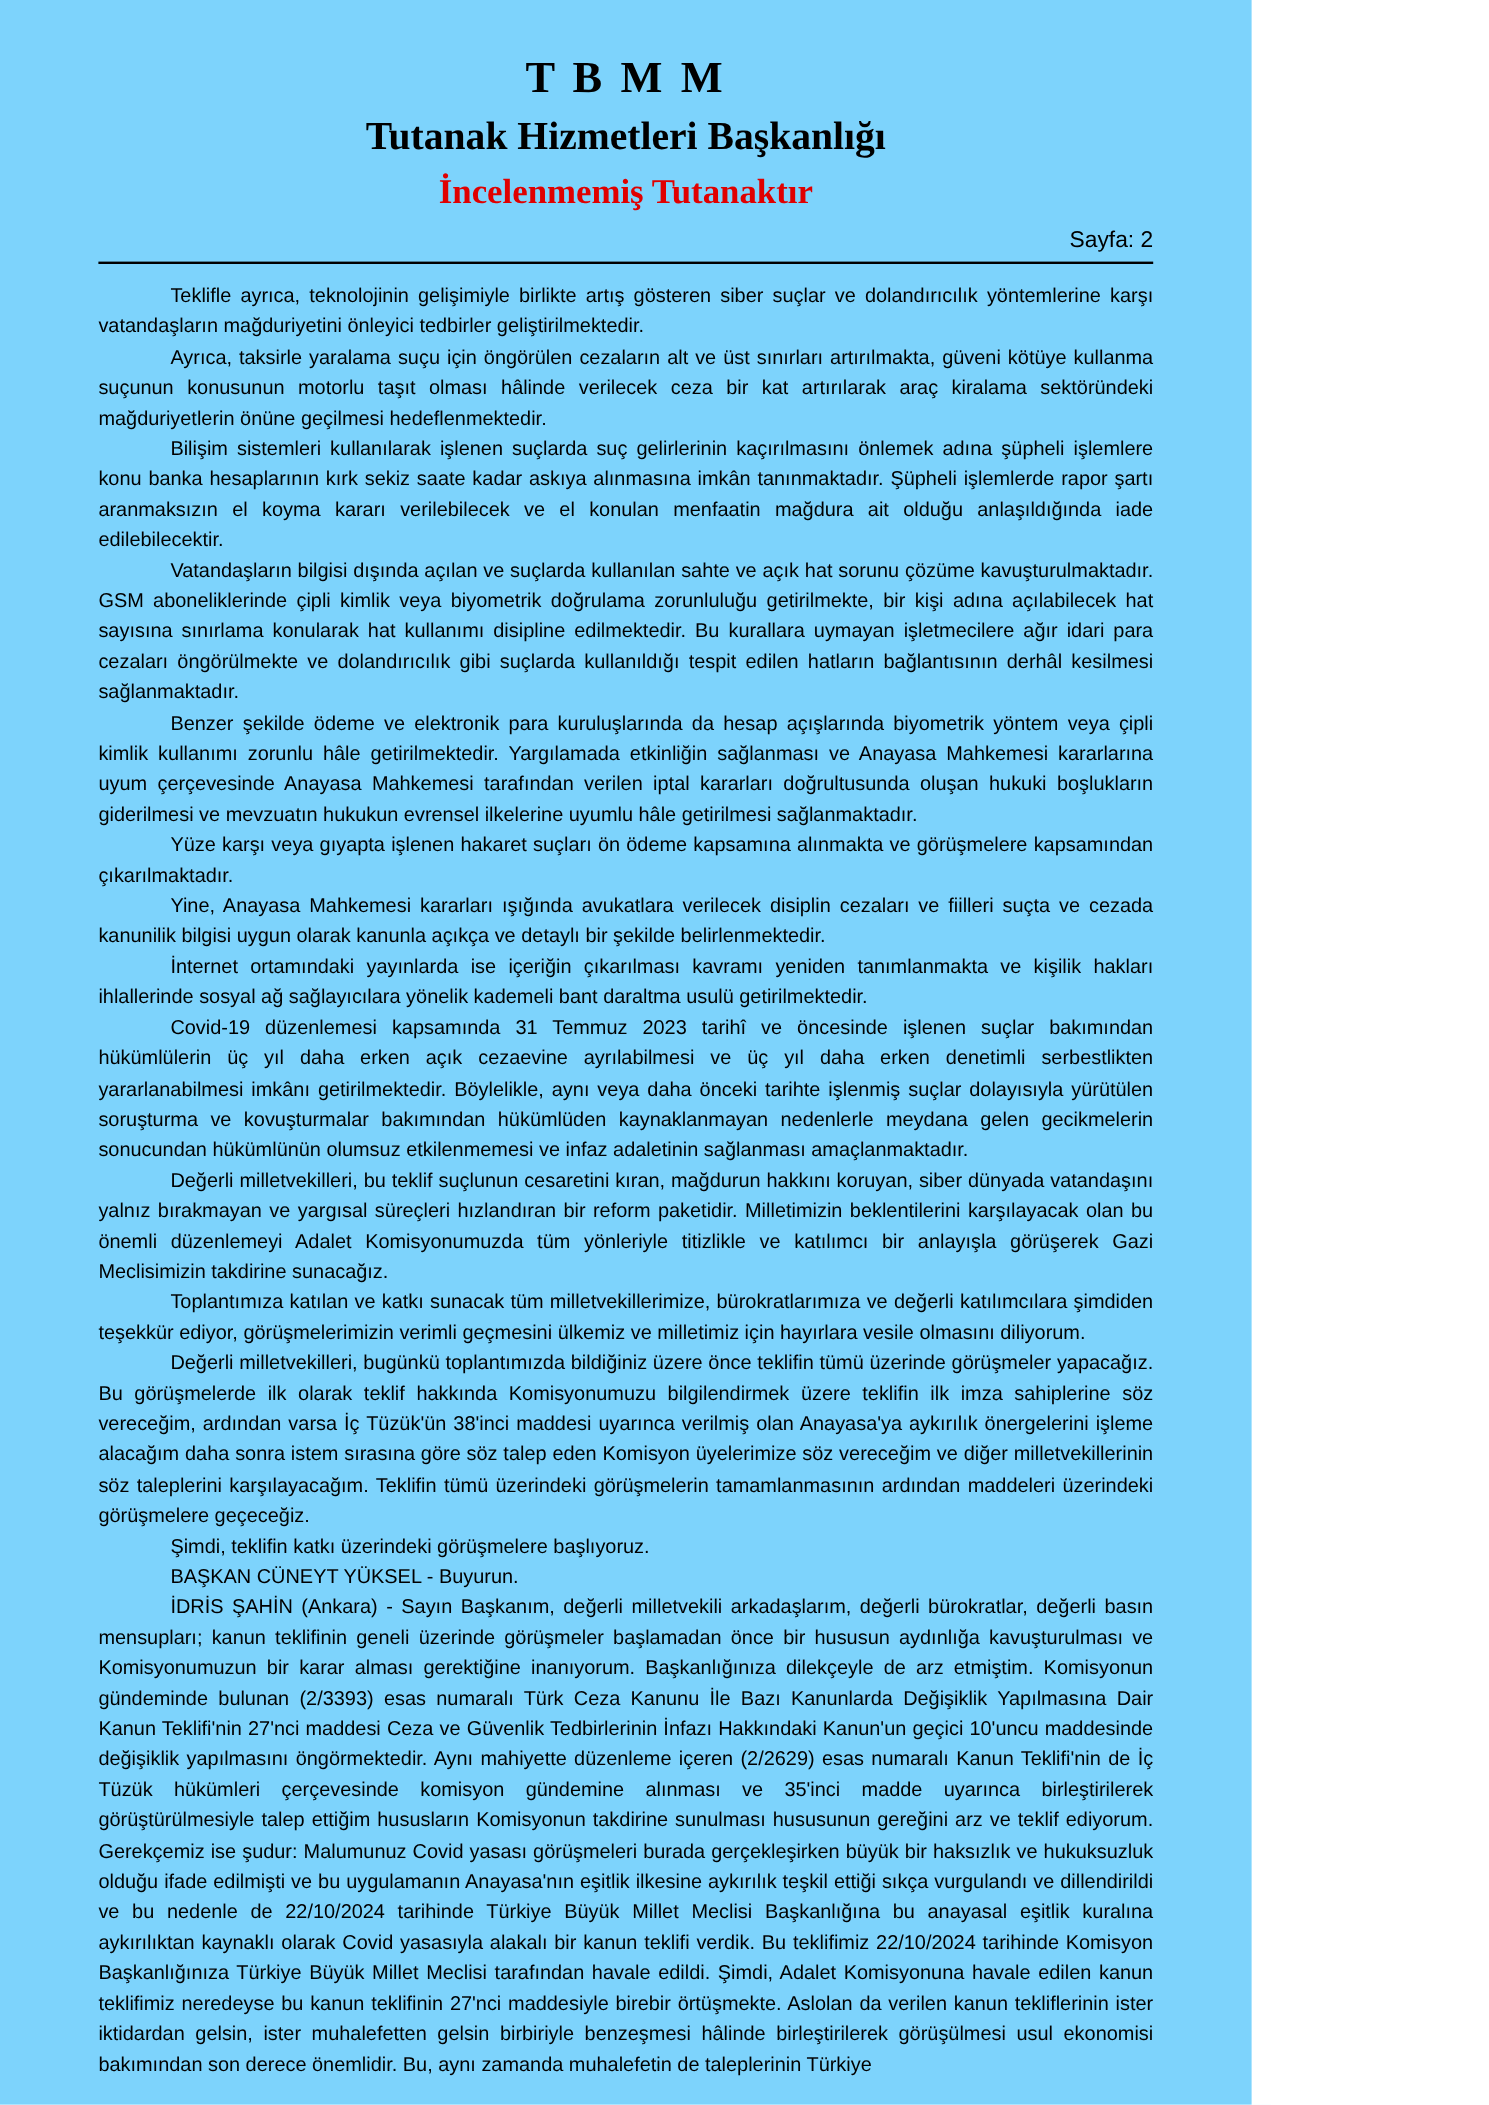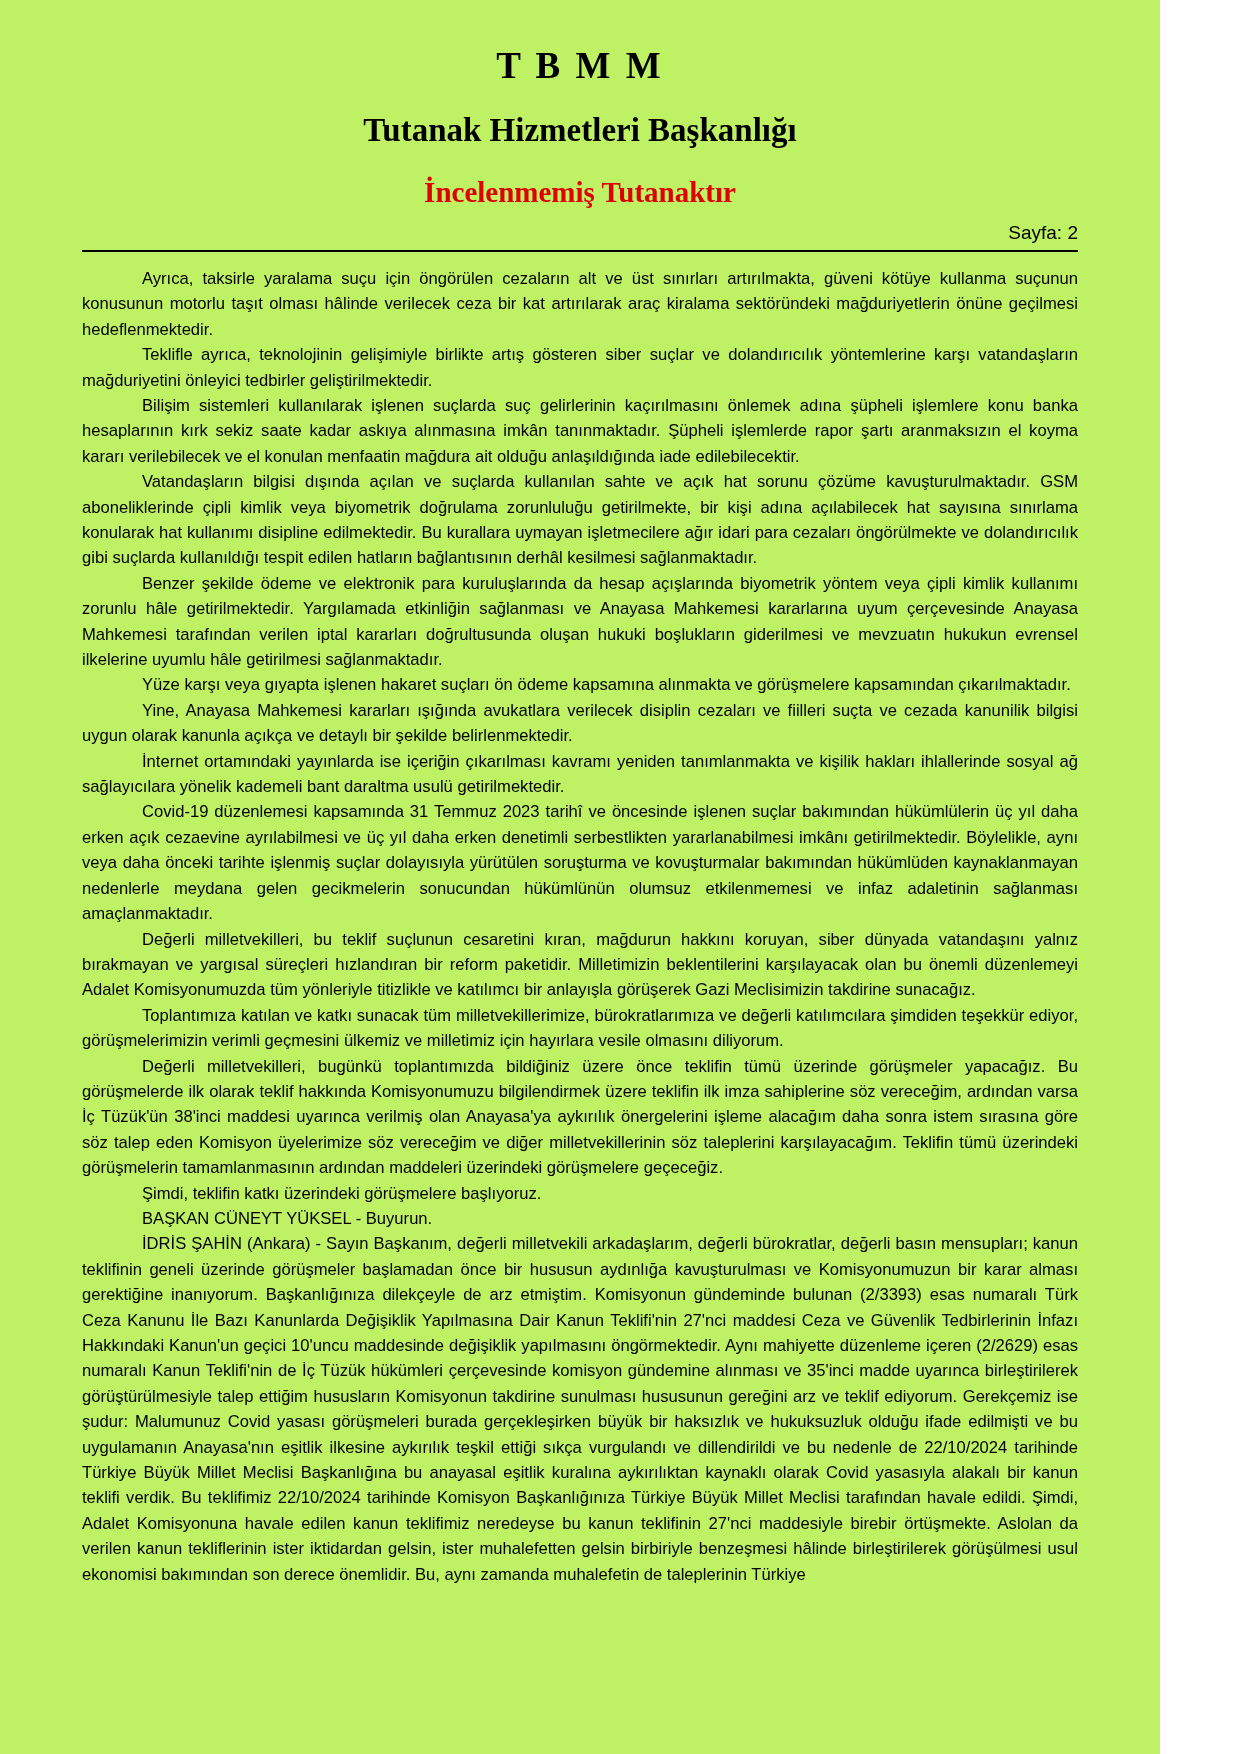--- a/index.html
+++ b/index.html
@@ -1,24 +1,24 @@
 <!DOCTYPE html>
 <html lang="tr"><head>
 <meta charset="utf-8">
 <style>
   html, body {
     margin: 0;
     padding: 0;
     background: #ffffff;
   }
   .page {
-    width: 1160px;
+    width: 1043px;
     height: 1754px;
     box-sizing: border-box;
-    background: #bef264;
+    background: #7dd3fc;
     position: relative;
     padding: 0;
     overflow: hidden;
     font-family: "Liberation Sans", sans-serif;
   }
   .header-block {
     text-align: center;
     padding-top: 42px;
   }
   .hdr-line1 {
@@ -29,21 +29,21 @@
     color: #000000;
     line-height: 1.28;
     margin: 0;
   }
   .hdr-line2 {
     font-family: "Liberation Serif", serif;
     font-weight: bold;
     font-size: 33px;
     color: #000000;
     line-height: 1.3;
-    margin: 16px;
+    margin: 0;
     padding-top: 4px;
   }
   .hdr-line3 {
     font-family: "Liberation Serif", serif;
     font-weight: bold;
     font-size: 29px;
     color: #e00000;
     line-height: 1.3;
     margin: 0;
     padding-top: 6px;
@@ -90,22 +90,22 @@
     <div class="hdr-line3">İncelenmemiş Tutanaktır</div>
   </div>
 
   <div class="page-number-row">
     <span class="page-number">Sayfa: 2</span>
   </div>
 
   <hr class="rule">
 
   <div class="body-block">
+    <p class="para">Teklifle ayrıca, teknolojinin gelişimiyle birlikte artış gösteren siber suçlar ve dolandırıcılık yöntemlerine karşı vatandaşların mağduriyetini önleyici tedbirler geliştirilmektedir.</p>
     <p class="para">Ayrıca, taksirle yaralama suçu için öngörülen cezaların alt ve üst sınırları artırılmakta, güveni kötüye kullanma suçunun konusunun motorlu taşıt olması hâlinde verilecek ceza bir kat artırılarak araç kiralama sektöründeki mağduriyetlerin önüne geçilmesi hedeflenmektedir.</p>
-    <p class="para">Teklifle ayrıca, teknolojinin gelişimiyle birlikte artış gösteren siber suçlar ve dolandırıcılık yöntemlerine karşı vatandaşların mağduriyetini önleyici tedbirler geliştirilmektedir.</p>
     <p class="para">Bilişim sistemleri kullanılarak işlenen suçlarda suç gelirlerinin kaçırılmasını önlemek adına şüpheli işlemlere konu banka hesaplarının kırk sekiz saate kadar askıya alınmasına imkân tanınmaktadır. Şüpheli işlemlerde rapor şartı aranmaksızın el koyma kararı verilebilecek ve el konulan menfaatin mağdura ait olduğu anlaşıldığında iade edilebilecektir.</p>
     <p class="para">Vatandaşların bilgisi dışında açılan ve suçlarda kullanılan sahte ve açık hat sorunu çözüme kavuşturulmaktadır. GSM aboneliklerinde çipli kimlik veya biyometrik doğrulama zorunluluğu getirilmekte, bir kişi adına açılabilecek hat sayısına sınırlama konularak hat kullanımı disipline edilmektedir. Bu kurallara uymayan işletmecilere ağır idari para cezaları öngörülmekte ve dolandırıcılık gibi suçlarda kullanıldığı tespit edilen hatların bağlantısının derhâl kesilmesi sağlanmaktadır.</p>
     <p class="para">Benzer şekilde ödeme ve elektronik para kuruluşlarında da hesap açışlarında biyometrik yöntem veya çipli kimlik kullanımı zorunlu hâle getirilmektedir. Yargılamada etkinliğin sağlanması ve Anayasa Mahkemesi kararlarına uyum çerçevesinde Anayasa Mahkemesi tarafından verilen iptal kararları doğrultusunda oluşan hukuki boşlukların giderilmesi ve mevzuatın hukukun evrensel ilkelerine uyumlu hâle getirilmesi sağlanmaktadır.</p>
     <p class="para">Yüze karşı veya gıyapta işlenen hakaret suçları ön ödeme kapsamına alınmakta ve görüşmelere kapsamından çıkarılmaktadır.</p>
     <p class="para">Yine, Anayasa Mahkemesi kararları ışığında avukatlara verilecek disiplin cezaları ve fiilleri suçta ve cezada kanunilik bilgisi uygun olarak kanunla açıkça ve detaylı bir şekilde belirlenmektedir.</p>
     <p class="para">İnternet ortamındaki yayınlarda ise içeriğin çıkarılması kavramı yeniden tanımlanmakta ve kişilik hakları ihlallerinde sosyal ağ sağlayıcılara yönelik kademeli bant daraltma usulü getirilmektedir.</p>
     <p class="para">Covid-19 düzenlemesi kapsamında 31 Temmuz 2023 tarihî ve öncesinde işlenen suçlar bakımından hükümlülerin üç yıl daha erken açık cezaevine ayrılabilmesi ve üç yıl daha erken denetimli serbestlikten yararlanabilmesi imkânı getirilmektedir. Böylelikle, aynı veya daha önceki tarihte işlenmiş suçlar dolayısıyla yürütülen soruşturma ve kovuşturmalar bakımından hükümlüden kaynaklanmayan nedenlerle meydana gelen gecikmelerin sonucundan hükümlünün olumsuz etkilenmemesi ve infaz adaletinin sağlanması amaçlanmaktadır.</p>
     <p class="para">Değerli milletvekilleri, bu teklif suçlunun cesaretini kıran, mağdurun hakkını koruyan, siber dünyada vatandaşını yalnız bırakmayan ve yargısal süreçleri hızlandıran bir reform paketidir. Milletimizin beklentilerini karşılayacak olan bu önemli düzenlemeyi Adalet Komisyonumuzda tüm yönleriyle titizlikle ve katılımcı bir anlayışla görüşerek Gazi Meclisimizin takdirine sunacağız.</p>
     <p class="para">Toplantımıza katılan ve katkı sunacak tüm milletvekillerimize, bürokratlarımıza ve değerli katılımcılara şimdiden teşekkür ediyor, görüşmelerimizin verimli geçmesini ülkemiz ve milletimiz için hayırlara vesile olmasını diliyorum.</p>
     <p class="para">Değerli milletvekilleri, bugünkü toplantımızda bildiğiniz üzere önce teklifin tümü üzerinde görüşmeler yapacağız. Bu görüşmelerde ilk olarak teklif hakkında Komisyonumuzu bilgilendirmek üzere teklifin ilk imza sahiplerine söz vereceğim, ardından varsa İç Tüzük'ün 38'inci maddesi uyarınca verilmiş olan Anayasa'ya aykırılık önergelerini işleme alacağım daha sonra istem sırasına göre söz talep eden Komisyon üyelerimize söz vereceğim ve diğer milletvekillerinin söz taleplerini karşılayacağım. Teklifin tümü üzerindeki görüşmelerin tamamlanmasının ardından maddeleri üzerindeki görüşmelere geçeceğiz.</p>

